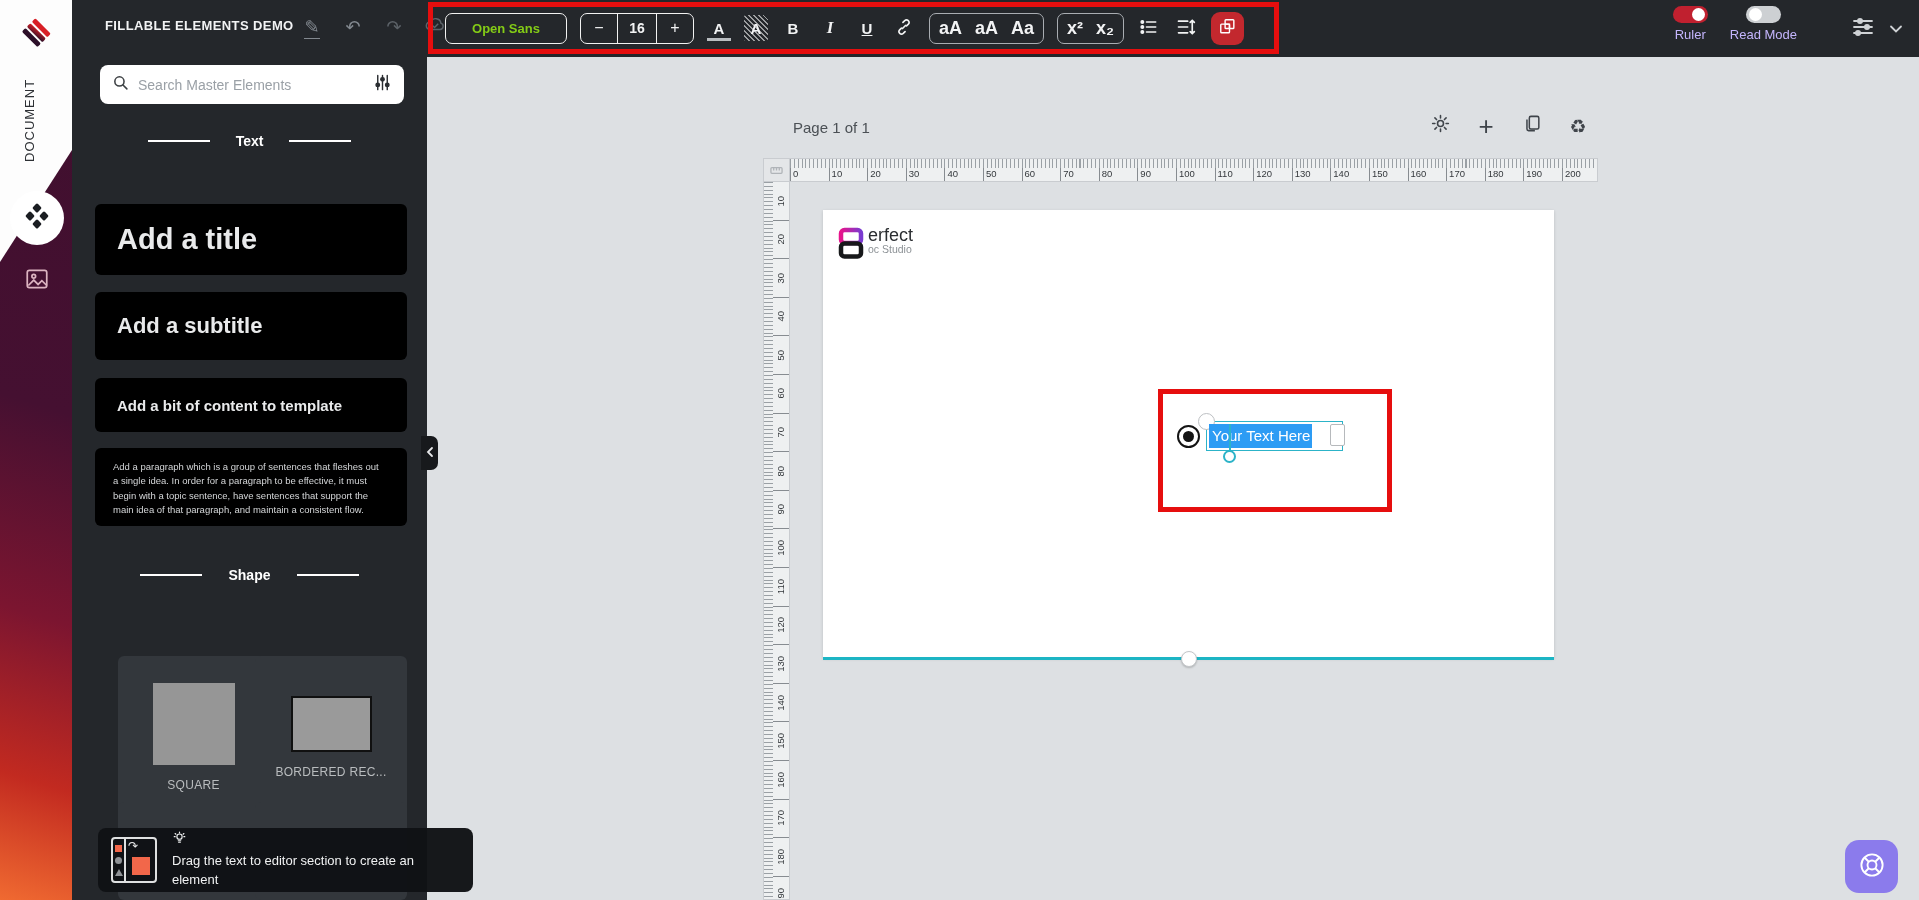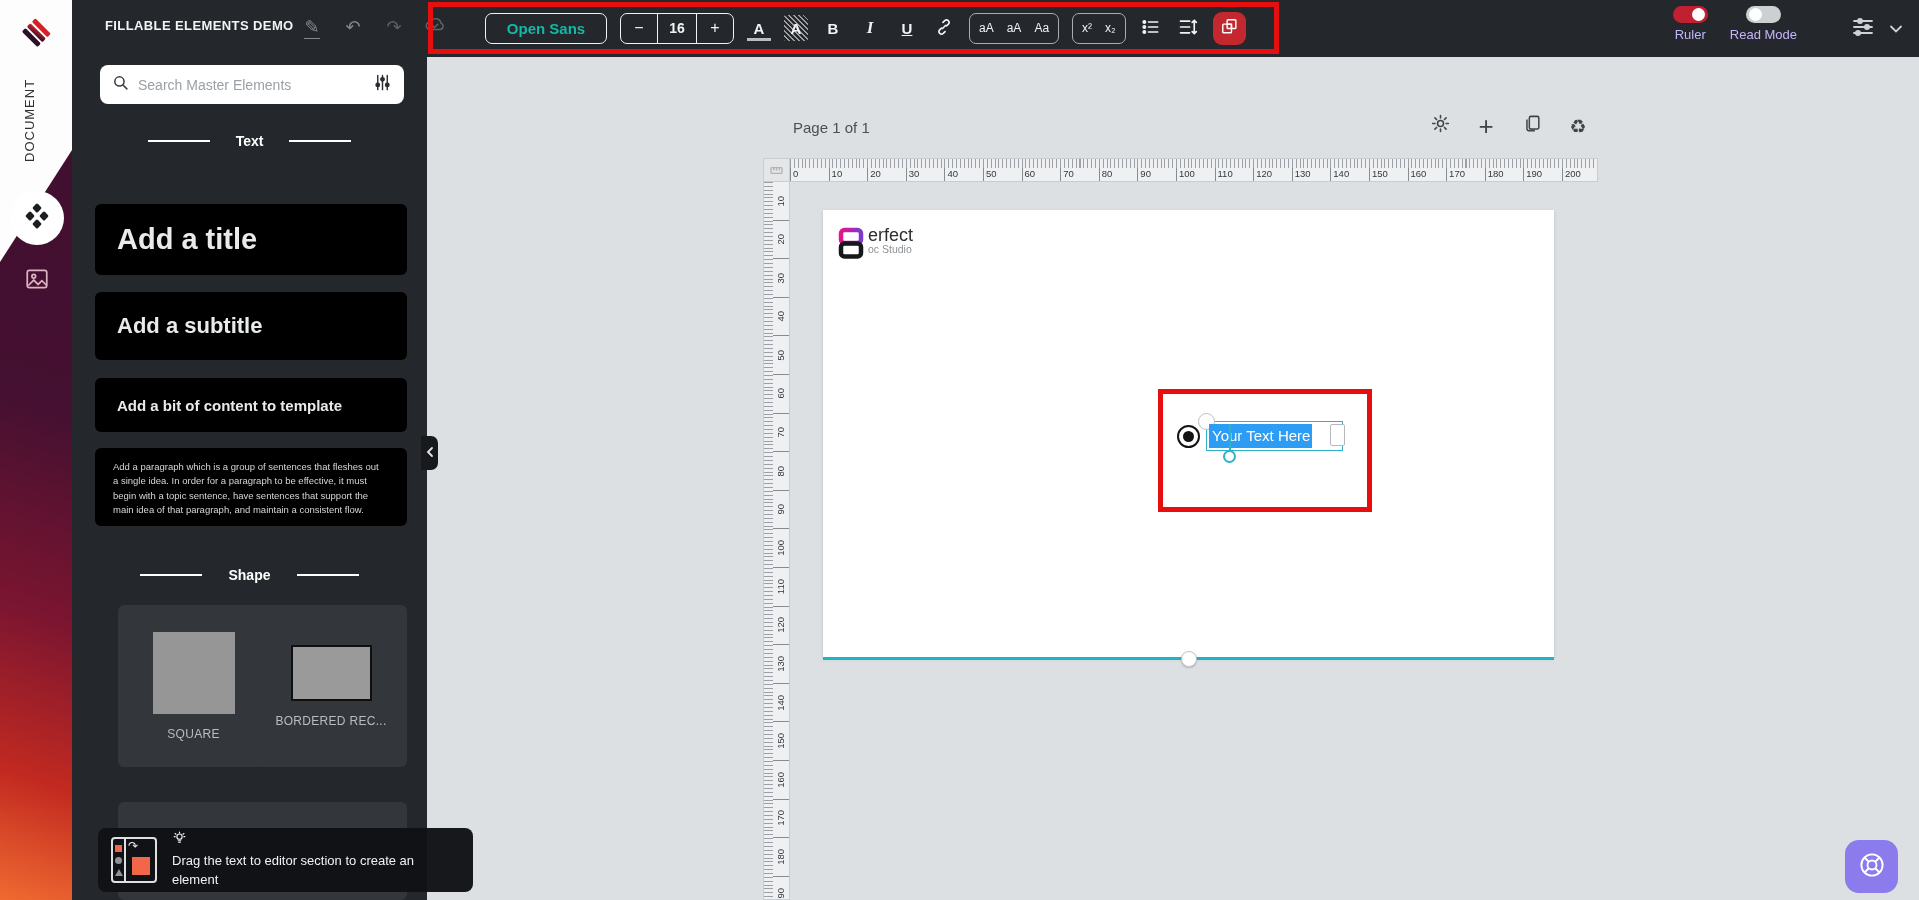--- a/index.html
+++ b/index.html
@@ -23,36 +23,36 @@
   .topbar { position:absolute; left:72px; top:0; width:1847px; height:57px; background:#24272b; z-index:20; }
   .tb-title { position:absolute; left:33px; top:18px; font-size:13px; font-weight:bold; color:#f2f3f4; letter-spacing:.4px; }
   .tb-mini-icons { position:absolute; left:228px; top:15px; display:flex; gap:17px; align-items:center; }
   .tb-mini { width:24px; height:24px; display:flex; align-items:center; justify-content:center;
              color:#82888f; font-size:18px; cursor:pointer; }
   .tb-mini.dim { color:#5b6167; }
 
   .tb-red-box { position:absolute; left:356px; top:2px; width:851px; height:52px;
                 border:5px solid #e60e0e; display:flex; align-items:center; gap:13px; padding:0 12px; }
   .tb-font-btn { min-width:122px; height:31px; border:1.5px solid #f2f2f2; border-radius:7px;
-                 color:#14b8a6; font-size:15px; font-weight:bold; display:flex; align-items:center;
-                 justify-content:center; cursor:pointer;margin-left:40px; }
+                 color:#84cc16; font-size:13px; font-weight:bold; display:flex; align-items:center;
+                 justify-content:center; cursor:pointer; }
   .tb-stepper { height:31px; border:1.5px solid #f2f2f2; border-radius:7px; display:flex; align-items:stretch; }
   .tb-step { width:36px; display:flex; align-items:center; justify-content:center; color:#f2f3f4;
              font-size:16px; cursor:pointer; }
   .tb-size { width:40px; display:flex; align-items:center; justify-content:center; color:#f2f3f4;
              font-size:14px; font-weight:bold; border-left:1.5px solid #f2f2f2; border-right:1.5px solid #f2f2f2; }
   .tb-ic { min-width:24px; height:26px; display:flex; align-items:center; justify-content:center;
            color:#f2f3f4; font-size:15px; font-weight:bold; cursor:pointer; }
   .tb-ic.u-color { border-bottom:3px solid #b9bdc1; height:23px; margin-top:3px; }
   .tb-ic.u-hl { background:repeating-linear-gradient(45deg,rgba(255,255,255,.55) 0 1px,transparent 1px 3.5px);
                 border-radius:2px; width:22px; }
   .tb-ic.it { font-style:italic; font-family:"Liberation Serif", serif; font-size:17px; }
   .tb-ic.un { text-decoration:underline; }
   .tb-group { height:31px; border:1.5px solid #a9adb2; border-radius:7px; display:flex; align-items:center;
-              gap:13px; padding:0 9px; color:#f2f3f4; font-size:12px; font-weight:normal; }
+              gap:13px; padding:0 9px; color:#f2f3f4; font-size:18px; font-weight:bold; }
   .tb-group span { cursor:pointer; }
   .tb-app-icon { width:33px; height:33px; border-radius:9px; background:#c3282e; display:flex;
                  align-items:center; justify-content:center; cursor:pointer; }
 
   .tb-right { position:absolute; right:122px; top:6px; display:flex; gap:22px; }
   .toggle-group { display:flex; flex-direction:column; align-items:center; gap:4px; }
   .toggle { width:35px; height:17px; border-radius:9px; position:relative; cursor:pointer; }
   .toggle.on { background:#c0202f; }
   .toggle.off { background:#cdd0d3; }
   .toggle .knob { position:absolute; top:2px; width:13px; height:13px; border-radius:50%; background:#fff; }
@@ -73,21 +73,21 @@
                  justify-content:center; gap:26px; }
   .section-hdr .line { width:62px; height:2px; background:#fff; }
   .section-hdr .cap { font-size:14px; font-weight:bold; color:#fff; }
   .sb-card { position:absolute; left:23px; width:312px; background:#000000; border-radius:6px;
              color:#e9eaeb; display:flex; align-items:center; padding-left:22px; cursor:grab; }
   .sb-card.c1 { top:147px; height:71px; font-size:29px; font-weight:bold; }
   .sb-card.c2 { top:235px; height:68px; font-size:22px; font-weight:bold; }
   .sb-card.c3 { top:321px; height:54px; font-size:15px; font-weight:bold; }
   .sb-card.c4 { top:391px; height:78px; font-size:9.5px; line-height:1.5; align-items:flex-start;
                 padding:12px 24px 12px 18px; color:#d4d6d8; font-weight:normal; }
-  .shape-card { position:absolute; top:548px; height:162px; background:#33373c; border-radius:6px;
+  .shape-card { position:absolute; top:599px; height:162px; background:#33373c; border-radius:6px;
                 display:flex; flex-direction:column; align-items:center; justify-content:center;
                 gap:13px; cursor:grab; }
   .shape-card.sA { left:23px; width:151px;margin-left:23px; }
   .shape-card.sB { left:183px; width:152px; }
   .shape-sq { width:82px; height:82px; background:#969696; }
   .shape-brect { width:81px; height:56px; background:#9a9a9a; border:2px solid #101010; }
   .shape-label { font-size:12px; color:#b9bcbe; letter-spacing:.3px; }
   .shape-card.partial { top:745px; height:98px; }
 
   .collapse-tab { position:absolute; left:421px; top:436px; width:17px; height:34px; background:#17191c;
@@ -129,21 +129,21 @@
   .ruler-v-numbers { width:17px; }
   .rv-cell { height:38.6px; border-bottom:1px solid #878c91; display:flex; align-items:center; justify-content:center; }
   .rv-cell span { writing-mode:vertical-rl; transform:rotate(180deg); font-size:9.5px; color:#34383c; }
 
   .page { position:absolute; left:396px; top:153px; width:731px; height:448px; background:#fff;
           box-shadow:0 1px 3px rgba(0,0,0,.15); }
   .page-logo { position:absolute; left:15px; top:17px; display:flex; gap:3px; }
   .page-logo-txt .l1 { font-size:18px; color:#2b2e31; line-height:17px; }
   .page-logo-txt .l2 { font-size:10.5px; color:#8d9296; line-height:11px; }
 
-  .sel-box { position:absolute; left:335px; top:179px; width:214px; height:123px; border:5px solid #e60e0e; }
+  .sel-box { position:absolute; left:335px; top:179px; width:234px; height:123px; border:5px solid #e60e0e; }
   .radio { position:absolute; left:14px; top:31px; width:23px; height:23px; border:2.5px solid #141414;
            border-radius:50%; display:flex; align-items:center; justify-content:center; cursor:pointer; }
   .radio .dot { width:11px; height:11px; background:#141414; border-radius:50%; }
   .teal-rect { position:absolute; left:43px; top:27px; width:137px; height:30px; border:1.5px solid #2cb3c8; }
   .sel-text { position:absolute; left:2px; top:2px; background:#2d9cf4; color:#fff; font-size:15px;
               padding:3px 2px 4px 3px; white-space:nowrap; cursor:text; }
   .txt-handle { position:absolute; right:-3px; top:2px; width:15px; height:22px; background:#fff;
                 border:1px solid #b6b9bc; border-radius:2px; cursor:ew-resize; }
   .corner-handle { position:absolute; left:-9px; top:-9px; width:17px; height:17px; background:#fff;
                    border:1px solid #bdc0c3; border-radius:50%; cursor:move; }

